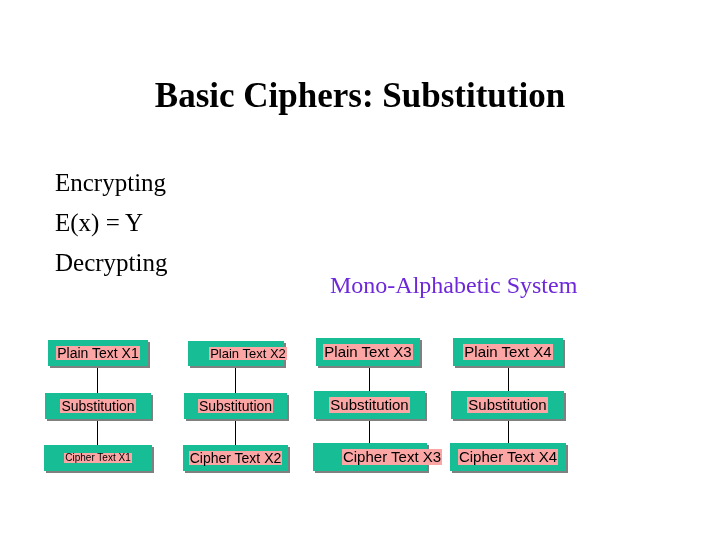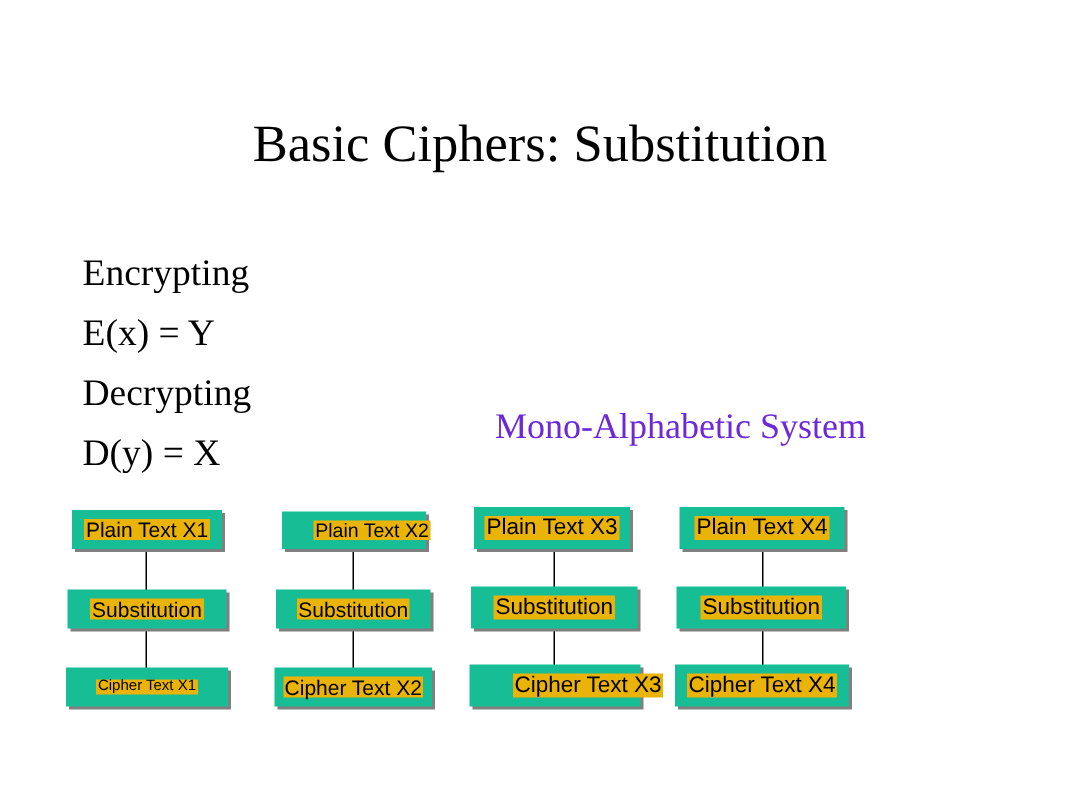--- a/index.html
+++ b/index.html
@@ -25,21 +25,21 @@
 
   
   #slide-title {
     position: absolute;
     left: 0;
     top: 76px;
     width: 720px;
     text-align: center;
     font-family: "Liberation Serif", "DejaVu Serif", serif;
     font-size: 35px;
-    font-weight: normal;
+    font-weight: bold;
     color: #000000;
     letter-spacing: 0px;
     white-space: nowrap;
   }
 
   
   #body-text {
     position: absolute;
     left: 55px;
     top: 163px;
@@ -90,42 +90,41 @@
     background: #17bd95;
     box-sizing: border-box;
     display: flex;
     align-items: center;
     justify-content: center;
   }
   .node.shadowed {
     box-shadow: 2px 2px 0 0 #808080;
   }
   .node-label {
-    background: #eab308;
+    background: #fca5a5;
     color: #000000;
     font-family: "Liberation Sans", "DejaVu Sans", sans-serif;
     font-weight: normal;
     line-height: 1.05;
     white-space: nowrap;
     display: block;
     padding: 0 1px;
   }
 </style>
 </head>
 <body>
 
 <div id="slide">
 
   <div id="slide-title">Basic Ciphers: Substitution</div>
 
   <div id="body-text">
     <div class="body-line">Encrypting</div>
     <div class="body-line">E(x) = Y</div>
     <div class="body-line">Decrypting</div>
-    <div class="body-line">D(y) = X</div>
   </div>
 
   <div id="caption">Mono-Alphabetic System</div>
 
   <div id="diagram">
 
     <div class="chain">
       <div class="connector" style="left:97px; top:368px; height:28px;"></div>
       <div class="connector" style="left:97px; top:420px; height:28px;"></div>
 

